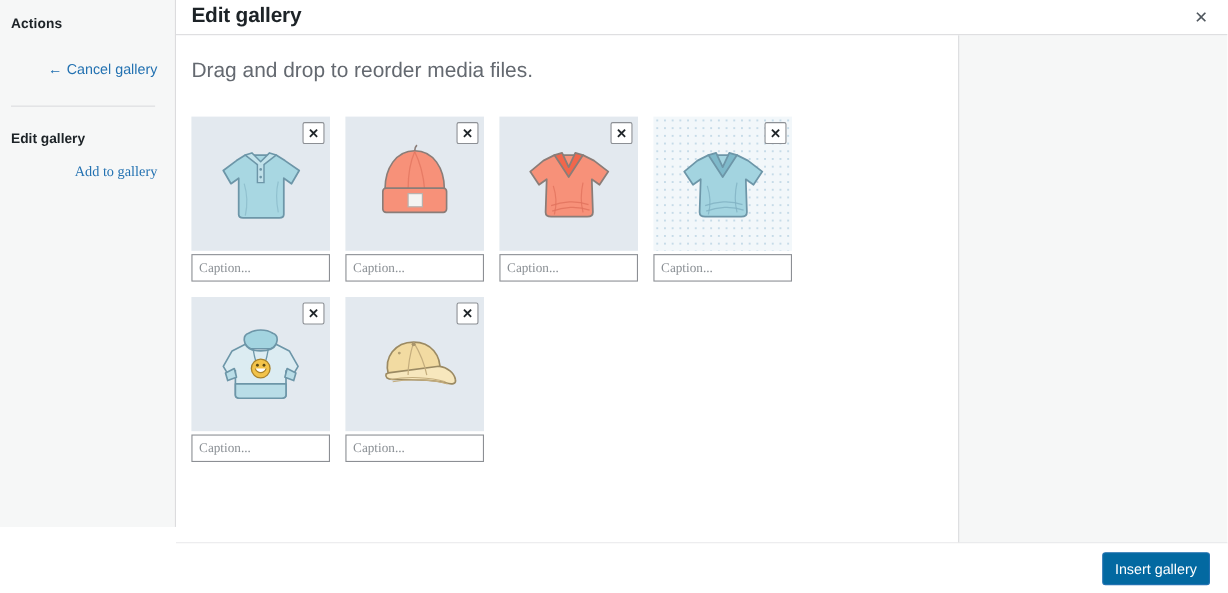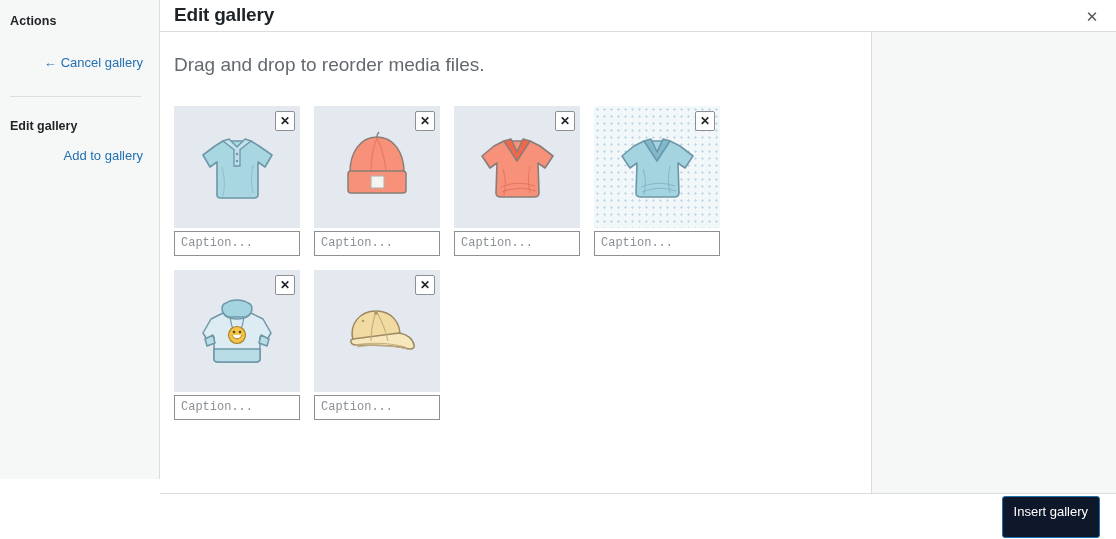--- a/index.html
+++ b/index.html
@@ -63,21 +63,21 @@
   }
 
   .sidebar-group-title {
     font-size: 12.5px;
     font-weight: bold;
     color: #1d2327;
     padding: 0 0 0 2px;
     margin-top: 22px;
   }
 
-  .sidebar-add { margin-top: 10px; }
+  .sidebar-add { margin-top: 10px; font-family: Liberation Serif, serif; }
 
   
   .main {
     position: relative;
     flex: 1 1 auto;
     height: 539px;
     display: flex;
     flex-direction: column;
     min-width: 0;
   }
@@ -205,49 +205,49 @@
     z-index: 4;
   }
 
   .caption-input {
     display: block;
     width: 126px;
     height: 25px;
     margin-top: 3px;
     border: 1px solid #8c8f94;
     background: #fff;
-    font-family: Liberation Mono, monospace;
+    font-family: Liberation Serif, serif;
     font-size: 12px;
     color: #2c3338;
     padding: 0 6px;
     border-radius: 0;
     outline: none;
   }
   .caption-input::placeholder { color: #8a8f94; opacity: 1; }
 
   
   .modal-footer {
     flex: 0 0 45px;
     height: 45px;
     background: #fff;
     display: flex;
     align-items: center;
     justify-content: flex-end;
     padding: 0 16px;
   }
 
   .primary-button {
-    background: #0f172a;
+    background: #0369a1;
     border: 1px solid #2271b1;
     color: #fff;
     font-family: "Liberation Sans", sans-serif;
     font-size: 13px;
     font-weight: normal;
     line-height: 1;
-    padding: 8px 11px 19px;
+    padding: 8px 11px 7px;
     border-radius: 3px;
     cursor: pointer;
     text-shadow: none;
   }
 </style>
 </head>
 <body>
 
 <div id="app">
 

